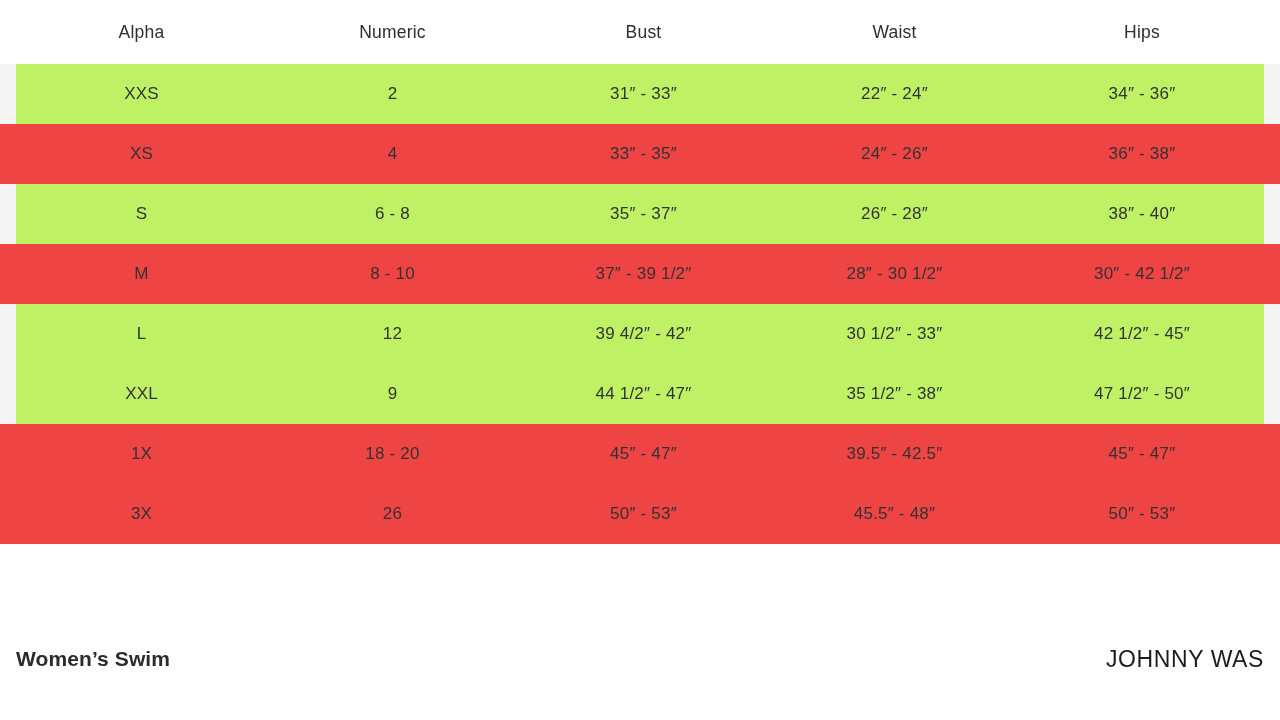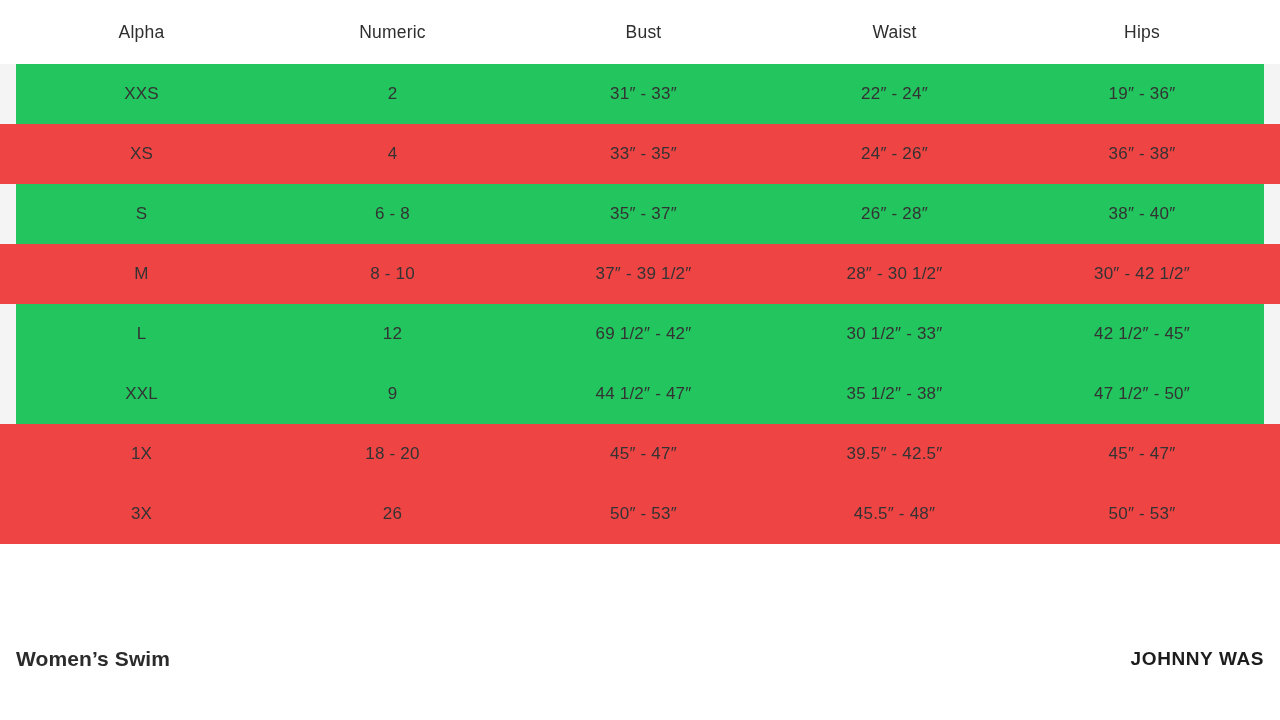--- a/index.html
+++ b/index.html
@@ -43,21 +43,21 @@
   }
   
   col.c-edge { width: 16px; }
   col.c-alpha { width: 251px; }
   col.c-numeric { width: 251px; }
   col.c-bust   { width: 251px; }
   col.c-waist  { width: 251px; }
   col.c-hips   { width: 244px; }
 
   tbody tr.shaded td {
-    background: #22c55e;
+    background: #bef264;
   }
   tbody tr.plain td {
     background: #ef4444;
   }
   td.edge, th.edge {
     background: transparent;
   }
   tbody tr.shaded td.edge-left,
   tbody tr.shaded td.edge-right {
     background: #f4f4f4;
@@ -75,22 +75,22 @@
     box-sizing: border-box;
     padding: 0 16px 8px 16px;
   }
   .footer-title {
     font-size: 21px;
     font-weight: 600;
     color: #2b2b2b;
     letter-spacing: 0.1px;
   }
   .brand {
-    font-size: 19px;
-    font-weight: 700;
+    font-size: 23px;
+    font-weight: 400;
     color: #1d1d1d;
     letter-spacing: 0.6px;
   }
 </style>
 </head>
 <body>
 
 <div class="page">
 
   <table class="size-chart">
@@ -114,21 +114,21 @@
         <th class="edge"></th>
       </tr>
     </thead>
     <tbody>
       <tr class="shaded">
         <td class="edge edge-left"></td>
         <td>XXS</td>
         <td>2</td>
         <td>31″ - 33″</td>
         <td>22″ - 24″</td>
-        <td>19″ - 36″</td>
+        <td>34″ - 36″</td>
         <td class="edge edge-right"></td>
       </tr>
       <tr class="plain">
         <td class="edge edge-left"></td>
         <td>XS</td>
         <td>4</td>
         <td>33″ - 35″</td>
         <td>24″ - 26″</td>
         <td>36″ - 38″</td>
         <td class="edge edge-right"></td>
@@ -148,21 +148,21 @@
         <td>8 - 10</td>
         <td>37″ - 39 1/2″</td>
         <td>28″ - 30 1/2″</td>
         <td>30″ - 42 1/2″</td>
         <td class="edge edge-right"></td>
       </tr>
       <tr class="shaded">
         <td class="edge edge-left"></td>
         <td>L</td>
         <td>12</td>
-        <td>69 1/2″ - 42″</td>
+        <td>39 4/2″ - 42″</td>
         <td>30 1/2″ - 33″</td>
         <td>42 1/2″ - 45″</td>
         <td class="edge edge-right"></td>
       </tr>
       <tr class="shaded">
         <td class="edge edge-left"></td>
         <td>XXL</td>
         <td>9</td>
         <td>44 1/2″ - 47″</td>
         <td>35 1/2″ - 38″</td>

